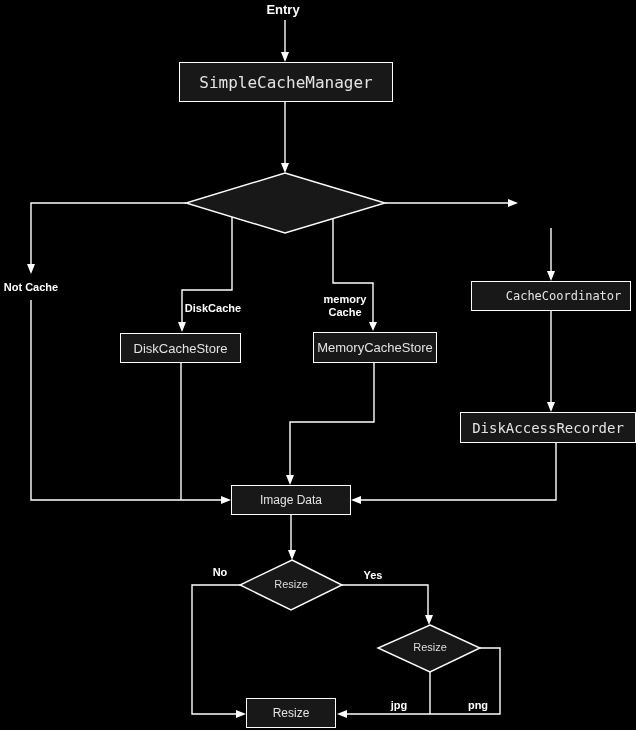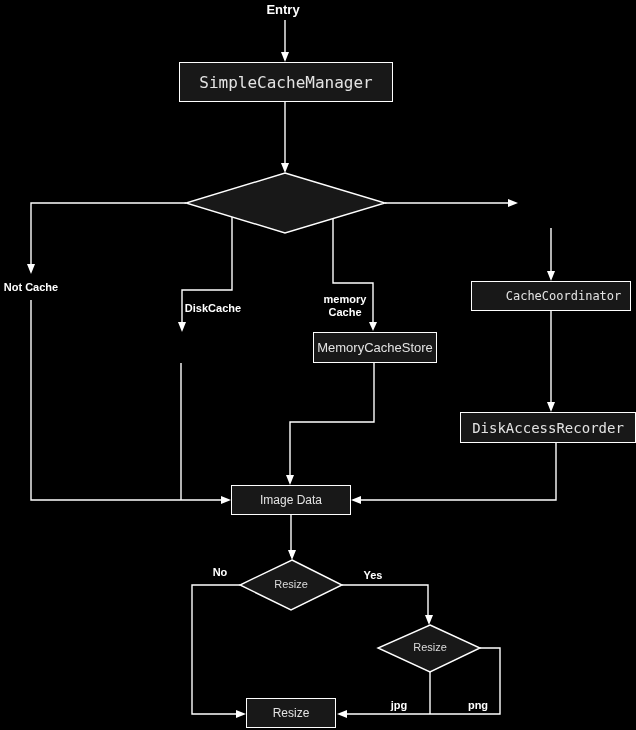--- a/index.html
+++ b/index.html
@@ -72,20 +72,21 @@
     <polyline points="480,648 500,648 500,714 340,714"></polyline>
     <polygon class="arrow" points="347,710 347,718 337,714"></polygon>
 
     <polygon class="diamond" points="285,173 385,203 285,233 186,203"></polygon>
     <polygon class="diamond" points="292,560 342,585 291,610 240,585"></polygon>
     <polygon class="diamond" points="430,625 480,648 430,672 378,648"></polygon>
   </svg>
 
   <div class="node mono" style="left:179px;top:62px;width:214px;height:40px;font-size:16px;">SimpleCacheManager</div>
 
+  <div class="node sans" style="left:120px;top:333px;width:121px;height:30px;font-size:13px;">DiskCacheStore</div>
 
   <div class="node sans" style="left:313px;top:332px;width:124px;height:31px;font-size:13px;">MemoryCacheStore</div>
 
   <div class="node mono" style="left:471px;top:281px;width:160px;height:30px;font-size:12px;padding-left:25px;">CacheCoordinator</div>
 
   <div class="node mono" style="left:460px;top:412px;width:176px;height:31px;font-size:14px;">DiskAccessRecorder</div>
 
   <div class="node sans" style="left:231px;top:485px;width:120px;height:30px;font-size:12px;text-align:right;">Image Data</div>
 
   <div class="node sans" style="left:246px;top:698px;width:90px;height:30px;font-size:12px;">Resize</div>

